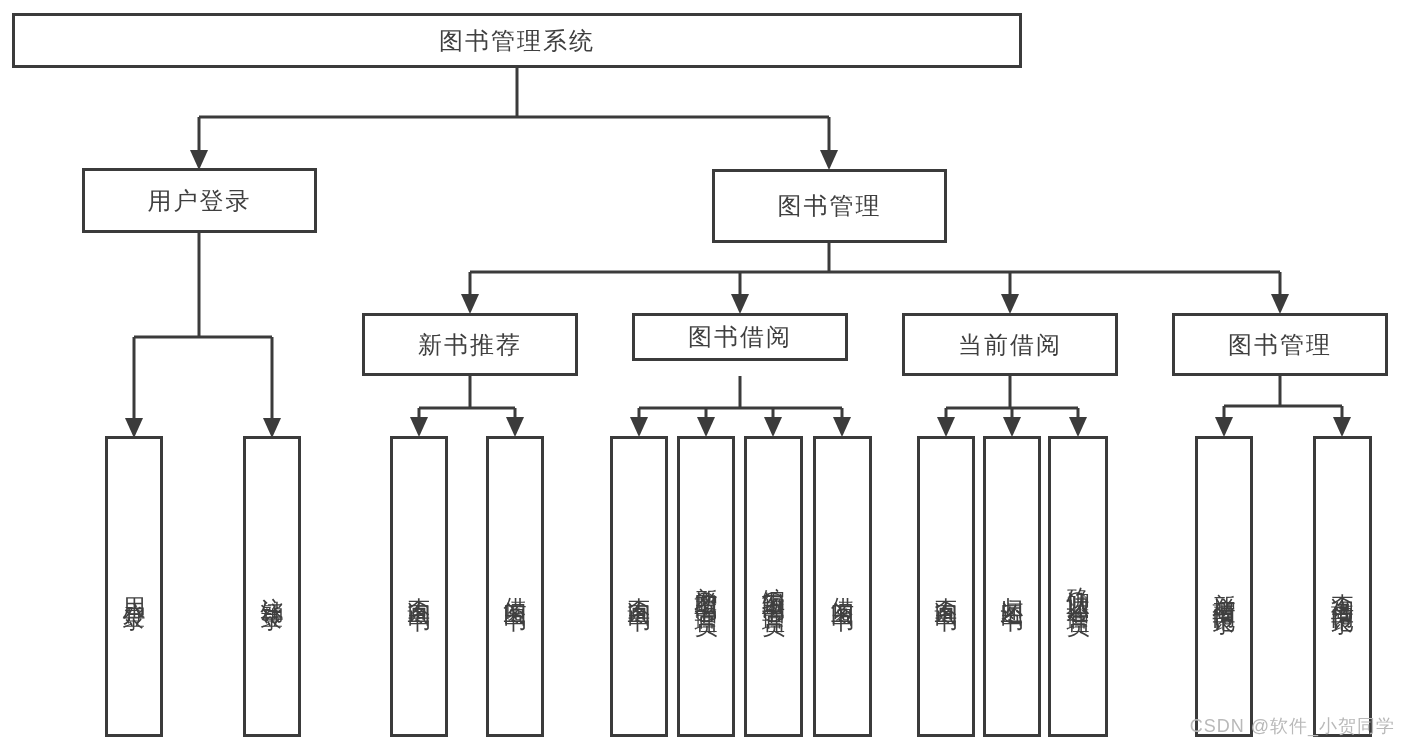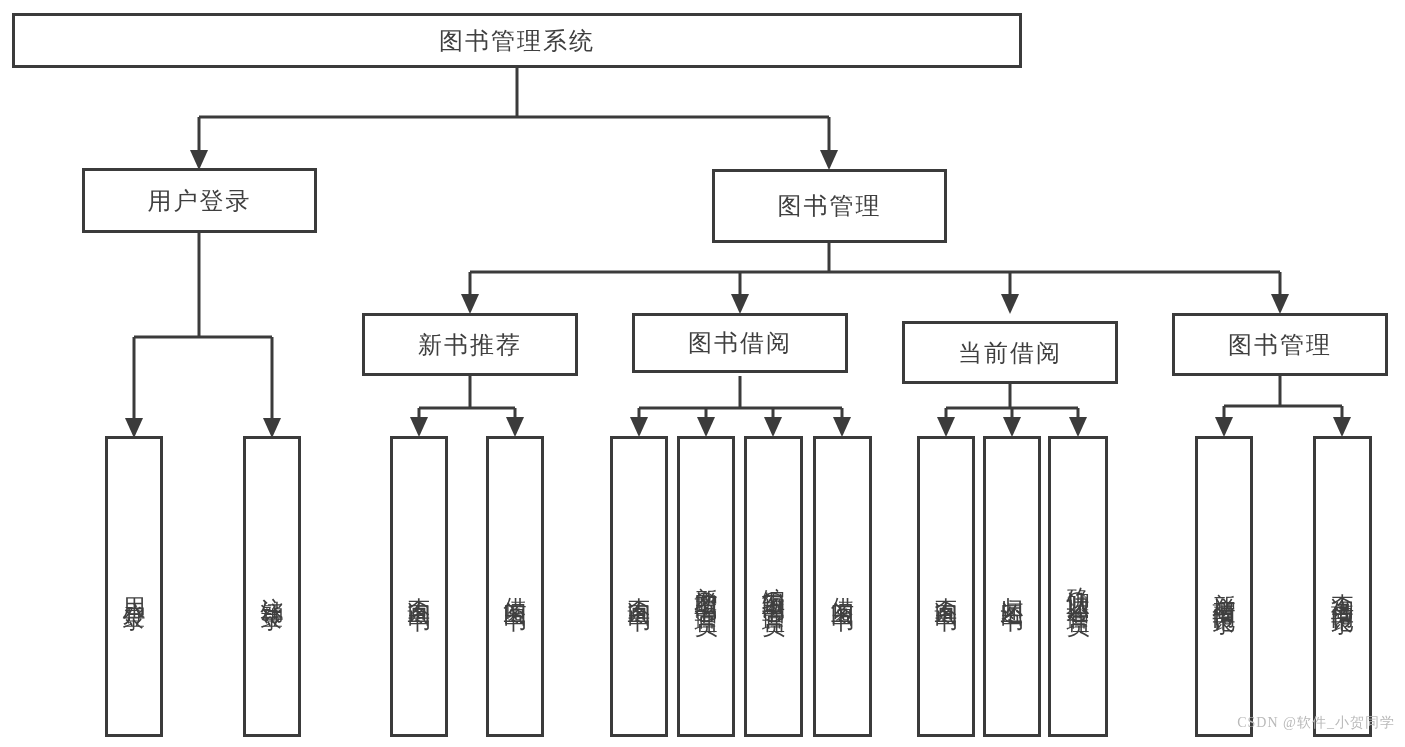--- a/index.html
+++ b/index.html
@@ -1,20 +1,20 @@
 <!DOCTYPE html>
 <html><head>
 <meta charset="utf-8">
 <style>
   html,body{margin:0;padding:0;background:#ffffff;}
   #canvas{
     position:relative;
     width:1405px;height:747px;
     background:#ffffff;
-    font-family:Liberation Serif, serif;
+    font-family:Liberation Sans, sans-serif;
     overflow:hidden;
   }
   #connectors{position:absolute;left:0;top:0;z-index:1;}
   .node{
     position:absolute;
     box-sizing:border-box;
     background:#ffffff;
     border:3px solid #3b3b3b;
     display:flex;
     align-items:center;
@@ -32,21 +32,21 @@
     text-orientation:mixed;
     font-size:23px;
     letter-spacing:4px;
     line-height:1;
   }
   #watermark{
     position:absolute;
     top:714px;
     right:10px;
     z-index:3;
-    font-size:14px;
+    font-size:18px;
     color:#b9b9b9;
     letter-spacing:1px;
     white-space:nowrap;
   }
 </style>
 </head>
 <body>
 
 <div id="canvas">
 
@@ -133,24 +133,24 @@
   <div class="node h" style="left:82px;top:168px;width:235px;height:65px">
     <span class="lbl">用户登录</span>
   </div>
   <div class="node h" style="left:712px;top:169px;width:235px;height:74px">
     <span class="lbl">图书管理</span>
   </div>
 
   <div class="node h" style="left:362px;top:313px;width:216px;height:63px">
     <span class="lbl">新书推荐</span>
   </div>
-  <div class="node h" style="left:632px;top:313px;width:216px;height:60px">
+  <div class="node h" style="left:632px;top:313px;width:216px;height:48px">
     <span class="lbl">图书借阅</span>
   </div>
-  <div class="node h" style="left:902px;top:321px;width:216px;height:63px">
+  <div class="node h" style="left:902px;top:313px;width:216px;height:63px">
     <span class="lbl">当前借阅</span>
   </div>
   <div class="node h" style="left:1172px;top:313px;width:216px;height:63px">
     <span class="lbl">图书管理</span>
   </div>
 
   <div class="node v" style="left:105px;top:436px;width:58px;height:301px">
     <span class="lbl">用户登录</span>
   </div>
   <div class="node v" style="left:243px;top:436px;width:58px;height:301px">

